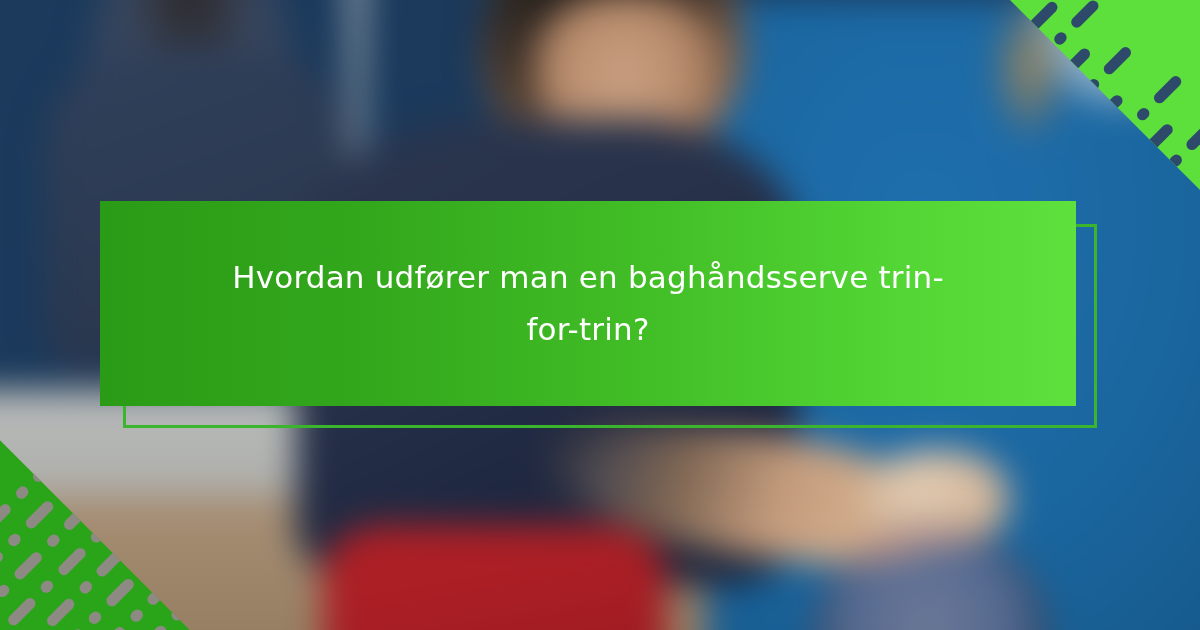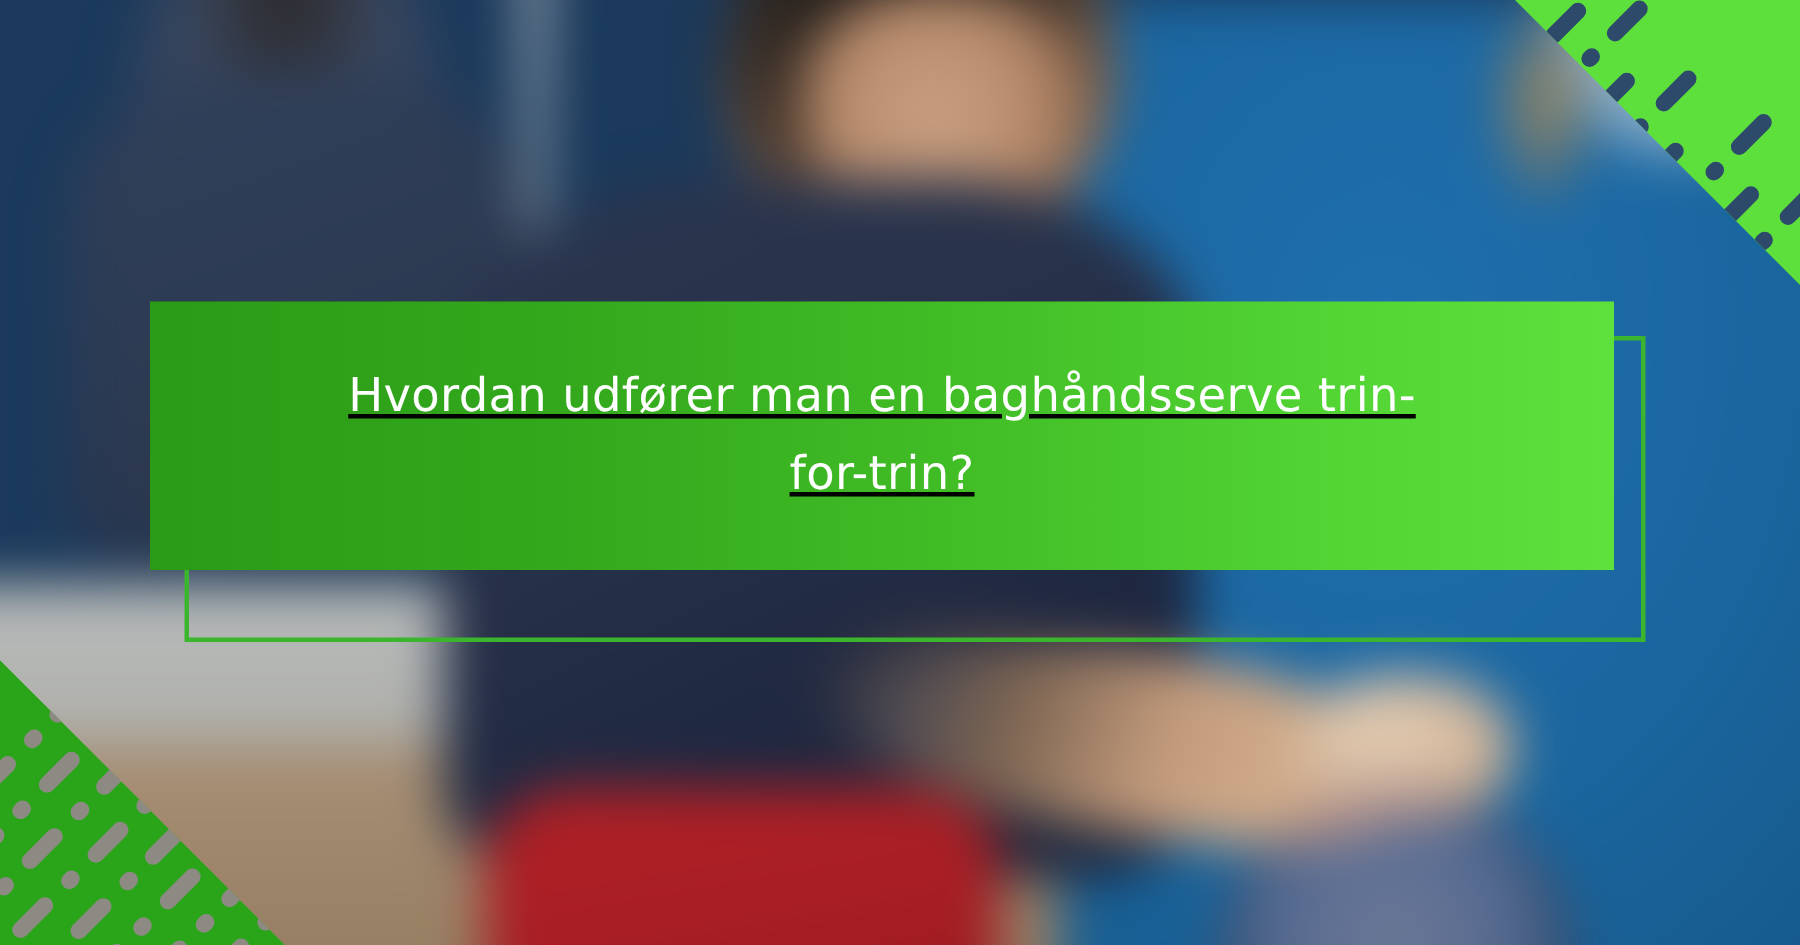--- a/index.html
+++ b/index.html
@@ -160,28 +160,27 @@
     border: 3px solid #3bb52e;
     box-sizing: border-box;
   }
 
   
   #title-card {
     position: absolute;
     left: 100px;
     top: 201px;
     width: 976px;
-    height: 179px;
+    height: 205px;
     background: linear-gradient(90deg, #2a9b16 0%, #33a81c 28%, #41bd26 55%, #52d434 80%, #5ee13d 100%);
     display: flex;
     align-items: center;
     justify-content: center;
     box-sizing: border-box;
     padding: 0 36px;
-    text-decoration: underline;
   }
   #title-text {
     color: #ffffff;
     font-size: 31px;
     line-height: 1.65;
     font-weight: 400;
     text-align: center;
     letter-spacing: 0.2px;
     max-width: 730px;
     font-family: "DejaVu Sans", sans-serif;

